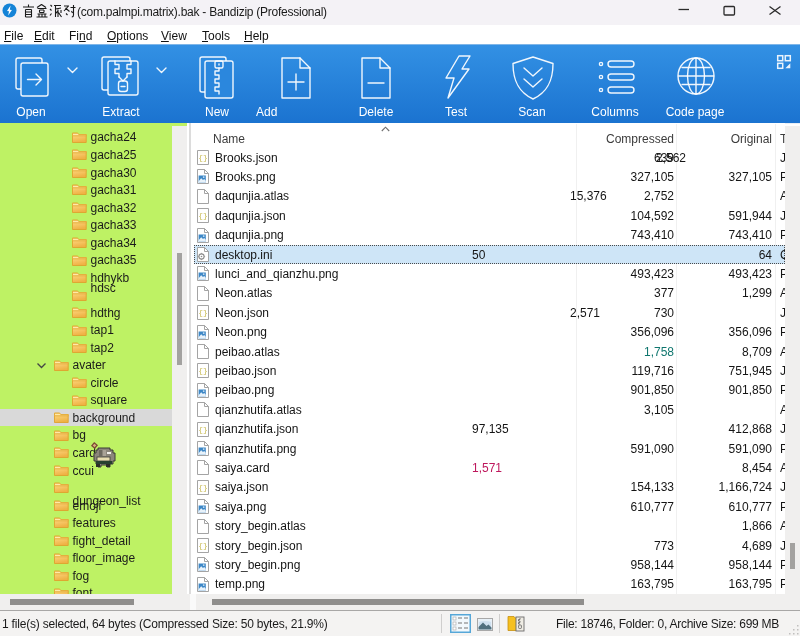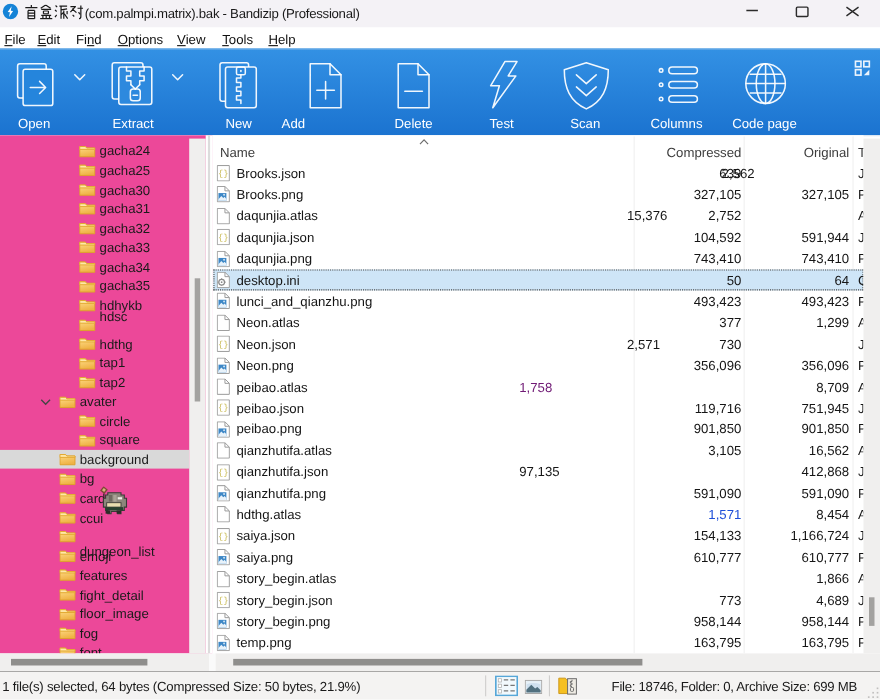--- a/index.html
+++ b/index.html
@@ -123,21 +123,21 @@
     </svg>
 <div class="abs t12" style="left:655px;top:106px;width:80px;text-align:center;color:#fff">Code page</div>
 <svg class="abs" style="left:776px;top:54px" width="16" height="16" viewBox="0 0 16 16">
 <g fill="none" stroke="#eaf3fc" stroke-width="1.5">
 <rect x="1.7" y="1.7" width="5" height="5"></rect>
 <rect x="9.3" y="1.7" width="5" height="5"></rect>
 <rect x="1.7" y="9.3" width="5" height="5"></rect>
 </g>
 <path d="M14.3 9.3 L9.3 14.3 H14.3 Z" fill="#eaf3fc"></path>
 </svg>
-<div class="abs" style="left:0;top:123px;width:193px;height:471px;background:#ec4899;overflow:hidden">
+<div class="abs" style="left:0;top:123px;width:193px;height:471px;background:#bef264;overflow:hidden">
 <svg style="position:absolute;left:72px;top:7.8px" width="15" height="13" viewBox="0 0 15 13">
         <defs>
           <linearGradient id="fg" x1="0" y1="0" x2="0.3" y2="1">
             <stop offset="0" stop-color="#ffdd8a"></stop>
             <stop offset="1" stop-color="#efb245"></stop>
           </linearGradient>
         </defs>
         <path d="M0.5 2.2 L0.5 11.5 L14.2 11.5 L14.2 3.6 L6.8 3.6 L5.6 2.2 Z" fill="url(#fg)" stroke="#dfa22e" stroke-width="0.9"></path>
         <path d="M0.5 4.8 L0.5 2.2 L5.6 2.2 L6.8 3.6 L14.2 3.6 L14.2 4.8 Z" fill="#ffe9a9" stroke="#e3a932" stroke-width="0.9"></path>
       </svg>
@@ -446,21 +446,21 @@
 <rect x="16" y="22" width="4" height="3" fill="#2c2c28"></rect>
 </svg>
 <div class="abs" style="left:172px;top:126px;width:15px;height:468px;background:#f0efee"></div>
 <div class="abs" style="left:177px;top:253px;width:5px;height:112px;background:#a3a2a0"></div>
 <div class="abs" style="left:187px;top:123px;width:6px;height:471px;background:#fff"></div>
 <div class="abs" style="left:188.5px;top:123px;width:2px;height:471px;background:#dcdcdc"></div>
 <div class="abs" style="left:193px;top:123px;width:591.5px;height:471px;background:#fff;overflow:hidden">
 <div class="abs" style="left:383px;top:1px;width:1px;height:470px;background:#f0f0f0"></div>
 <div class="abs" style="left:483px;top:1px;width:1px;height:470px;background:#f0f0f0"></div>
 <div class="abs" style="left:582px;top:1px;width:1px;height:470px;background:#f0f0f0"></div>
-<div class="abs t12" style="left:7px;top:10px;color:#3c3c3c">Name</div>
+<div class="abs t12" style="left:20px;top:10px;color:#3c3c3c">Name</div>
 <svg class="abs" style="left:187.5px;top:2.5px" width="9" height="6" viewBox="0 0 9 6">
         <path d="M0.8 5 L4.5 1.2 L8.2 5" fill="none" stroke="#6f6f6f" stroke-width="1.1"></path>
       </svg>
 <div class="abs t12" style="left:279px;top:10px;width:202px;text-align:right;color:#3c3c3c">Compressed</div>
 <div class="abs t12" style="left:377px;top:10px;width:202px;text-align:right;color:#3c3c3c">Original</div>
 <div class="abs t12" style="left:587px;top:10px;color:#3c3c3c">Type</div>
 <svg style="position:absolute;left:4px;top:27.0px" width="12" height="15" viewBox="0 0 12 15">
         <path d="M0.5 0.5 H11.5 V14.5 H0.5 Z" fill="#fff" stroke="#9a9a9a" stroke-width="0.9"></path>
         <text x="6" y="10" font-size="8" fill="#c8ba52" text-anchor="middle" font-family="Liberation Mono">{}</text>
       </svg>
@@ -508,21 +508,21 @@
 <div class="abs t12" style="left:587px;top:106.2px;color:#151515">P</div>
 <div class="abs" style="left:0.5px;top:121.5px;width:591px;height:19.5px;background:#cee5f7;border:1px dotted #4a4a4a"></div>
 <svg style="position:absolute;left:4px;top:124.0px" width="12" height="15" viewBox="0 0 12 15">
         <path d="M0.5 0.5 H7.5 L11.5 4.5 V14.5 H0.5 Z" fill="#fff" stroke="#9a9a9a" stroke-width="0.9"></path>
         <path d="M7.5 0.5 V4.5 H11.5" fill="none" stroke="#9a9a9a" stroke-width="0.9"></path>
         <circle cx="4.5" cy="9.5" r="2.6" fill="none" stroke="#8a8a8a" stroke-width="1.1"></circle>
         <circle cx="4.5" cy="9.5" r="0.8" fill="#8a8a8a"></circle>
         <path d="M4.5 6.6 V5.9 M4.5 12.4 V13.1 M1.6 9.5 H0.9 M7.4 9.5 H8.1" stroke="#8a8a8a" stroke-width="1"></path>
       </svg>
 <div class="abs t12" style="left:22px;top:125.6px;color:#151515">desktop.ini</div>
-<div class="abs t12" style="left:279px;top:125.6px;width:202px;text-align:right;color:#151515">50</div>
+<div class="abs t12" style="left:279px;top:125.6px;width:202px;text-align:left;color:#151515">50</div>
 <div class="abs t12" style="left:377px;top:125.6px;width:202px;text-align:right;color:#151515">64</div>
 <div class="abs t12" style="left:587px;top:125.6px;color:#151515">C</div>
 <svg style="position:absolute;left:4px;top:143.39999999999998px" width="12" height="15" viewBox="0 0 12 15">
         <path d="M0.5 0.5 H7.5 L11.5 4.5 V14.5 H0.5 Z" fill="#fff" stroke="#9a9a9a" stroke-width="0.9"></path>
         <path d="M7.5 0.5 V4.5 H11.5" fill="none" stroke="#9a9a9a" stroke-width="0.9"></path>
         <rect x="1.6" y="6.5" width="7.2" height="7" fill="#3d87c6"></rect>
         <path d="M1.6 12.2 L4.2 9.2 L6 11 L7.2 9.9 L8.8 11.8 V13.5 H1.6 Z" fill="#e8f2fa"></path>
         <circle cx="6.7" cy="8.1" r="0.9" fill="#cfe3f2"></circle>
       </svg>
 <div class="abs t12" style="left:22px;top:145.0px;color:#151515">lunci_and_qianzhu.png</div>
@@ -554,21 +554,21 @@
       </svg>
 <div class="abs t12" style="left:22px;top:203.2px;color:#151515">Neon.png</div>
 <div class="abs t12" style="left:279px;top:203.2px;width:202px;text-align:right;color:#151515">356,096</div>
 <div class="abs t12" style="left:377px;top:203.2px;width:202px;text-align:right;color:#151515">356,096</div>
 <div class="abs t12" style="left:587px;top:203.2px;color:#151515">P</div>
 <svg style="position:absolute;left:4px;top:221.0px" width="12" height="15" viewBox="0 0 12 15">
         <path d="M0.5 0.5 H7.5 L11.5 4.5 V14.5 H0.5 Z" fill="#fff" stroke="#9a9a9a" stroke-width="0.9"></path>
         <path d="M7.5 0.5 V4.5 H11.5" fill="none" stroke="#9a9a9a" stroke-width="0.9"></path>
       </svg>
 <div class="abs t12" style="left:22px;top:222.6px;color:#151515">peibao.atlas</div>
-<div class="abs t12" style="left:279px;top:222.6px;width:202px;text-align:left;color:#701a75">1,758</div>
+<div class="abs t12" style="left:279px;top:222.6px;width:202px;text-align:right;color:#0f766e">1,758</div>
 <div class="abs t12" style="left:377px;top:222.6px;width:202px;text-align:right;color:#151515">8,709</div>
 <div class="abs t12" style="left:587px;top:222.6px;color:#151515">A</div>
 <svg style="position:absolute;left:4px;top:240.39999999999998px" width="12" height="15" viewBox="0 0 12 15">
         <path d="M0.5 0.5 H11.5 V14.5 H0.5 Z" fill="#fff" stroke="#9a9a9a" stroke-width="0.9"></path>
         <text x="6" y="10" font-size="8" fill="#c8ba52" text-anchor="middle" font-family="Liberation Mono">{}</text>
       </svg>
 <div class="abs t12" style="left:22px;top:242.0px;color:#151515">peibao.json</div>
 <div class="abs t12" style="left:279px;top:242.0px;width:202px;text-align:right;color:#151515">119,716</div>
 <div class="abs t12" style="left:377px;top:242.0px;width:202px;text-align:right;color:#151515">751,945</div>
 <div class="abs t12" style="left:587px;top:242.0px;color:#151515">J</div>
@@ -582,21 +582,20 @@
 <div class="abs t12" style="left:22px;top:261.4px;color:#151515">peibao.png</div>
 <div class="abs t12" style="left:279px;top:261.4px;width:202px;text-align:right;color:#151515">901,850</div>
 <div class="abs t12" style="left:377px;top:261.4px;width:202px;text-align:right;color:#151515">901,850</div>
 <div class="abs t12" style="left:587px;top:261.4px;color:#151515">P</div>
 <svg style="position:absolute;left:4px;top:279.2px" width="12" height="15" viewBox="0 0 12 15">
         <path d="M0.5 0.5 H7.5 L11.5 4.5 V14.5 H0.5 Z" fill="#fff" stroke="#9a9a9a" stroke-width="0.9"></path>
         <path d="M7.5 0.5 V4.5 H11.5" fill="none" stroke="#9a9a9a" stroke-width="0.9"></path>
       </svg>
 <div class="abs t12" style="left:22px;top:280.8px;color:#151515">qianzhutifa.atlas</div>
 <div class="abs t12" style="left:279px;top:280.8px;width:202px;text-align:right;color:#151515">3,105</div>
-<div class="abs t12" style="left:377px;top:280.8px;width:202px;text-align:right;color:#151515">16,562</div>
 <div class="abs t12" style="left:587px;top:280.8px;color:#151515">A</div>
 <svg style="position:absolute;left:4px;top:298.59999999999997px" width="12" height="15" viewBox="0 0 12 15">
         <path d="M0.5 0.5 H11.5 V14.5 H0.5 Z" fill="#fff" stroke="#9a9a9a" stroke-width="0.9"></path>
         <text x="6" y="10" font-size="8" fill="#c8ba52" text-anchor="middle" font-family="Liberation Mono">{}</text>
       </svg>
 <div class="abs t12" style="left:22px;top:300.2px;color:#151515">qianzhutifa.json</div>
 <div class="abs t12" style="left:279px;top:300.2px;width:202px;text-align:left;color:#151515">97,135</div>
 <div class="abs t12" style="left:377px;top:300.2px;width:202px;text-align:right;color:#151515">412,868</div>
 <div class="abs t12" style="left:587px;top:300.2px;color:#151515">J</div>
 <svg style="position:absolute;left:4px;top:318.0px" width="12" height="15" viewBox="0 0 12 15">
@@ -607,22 +606,22 @@
         <circle cx="6.7" cy="8.1" r="0.9" fill="#cfe3f2"></circle>
       </svg>
 <div class="abs t12" style="left:22px;top:319.6px;color:#151515">qianzhutifa.png</div>
 <div class="abs t12" style="left:279px;top:319.6px;width:202px;text-align:right;color:#151515">591,090</div>
 <div class="abs t12" style="left:377px;top:319.6px;width:202px;text-align:right;color:#151515">591,090</div>
 <div class="abs t12" style="left:587px;top:319.6px;color:#151515">P</div>
 <svg style="position:absolute;left:4px;top:337.4px" width="12" height="15" viewBox="0 0 12 15">
         <path d="M0.5 0.5 H7.5 L11.5 4.5 V14.5 H0.5 Z" fill="#fff" stroke="#9a9a9a" stroke-width="0.9"></path>
         <path d="M7.5 0.5 V4.5 H11.5" fill="none" stroke="#9a9a9a" stroke-width="0.9"></path>
       </svg>
-<div class="abs t12" style="left:22px;top:339.0px;color:#151515">hdthg.atlas</div>
-<div class="abs t12" style="left:279px;top:339.0px;width:202px;text-align:right;color:#1d4ed8">1,571</div>
+<div class="abs t12" style="left:22px;top:339.0px;color:#151515">saiya.card</div>
+<div class="abs t12" style="left:279px;top:339.0px;width:202px;text-align:left;color:#be185d">1,571</div>
 <div class="abs t12" style="left:377px;top:339.0px;width:202px;text-align:right;color:#151515">8,454</div>
 <div class="abs t12" style="left:587px;top:339.0px;color:#151515">A</div>
 <svg style="position:absolute;left:4px;top:356.79999999999995px" width="12" height="15" viewBox="0 0 12 15">
         <path d="M0.5 0.5 H11.5 V14.5 H0.5 Z" fill="#fff" stroke="#9a9a9a" stroke-width="0.9"></path>
         <text x="6" y="10" font-size="8" fill="#c8ba52" text-anchor="middle" font-family="Liberation Mono">{}</text>
       </svg>
 <div class="abs t12" style="left:22px;top:358.4px;color:#151515">saiya.json</div>
 <div class="abs t12" style="left:279px;top:358.4px;width:202px;text-align:right;color:#151515">154,133</div>
 <div class="abs t12" style="left:377px;top:358.4px;width:202px;text-align:right;color:#151515">1,166,724</div>
 <div class="abs t12" style="left:587px;top:358.4px;color:#151515">J</div>

